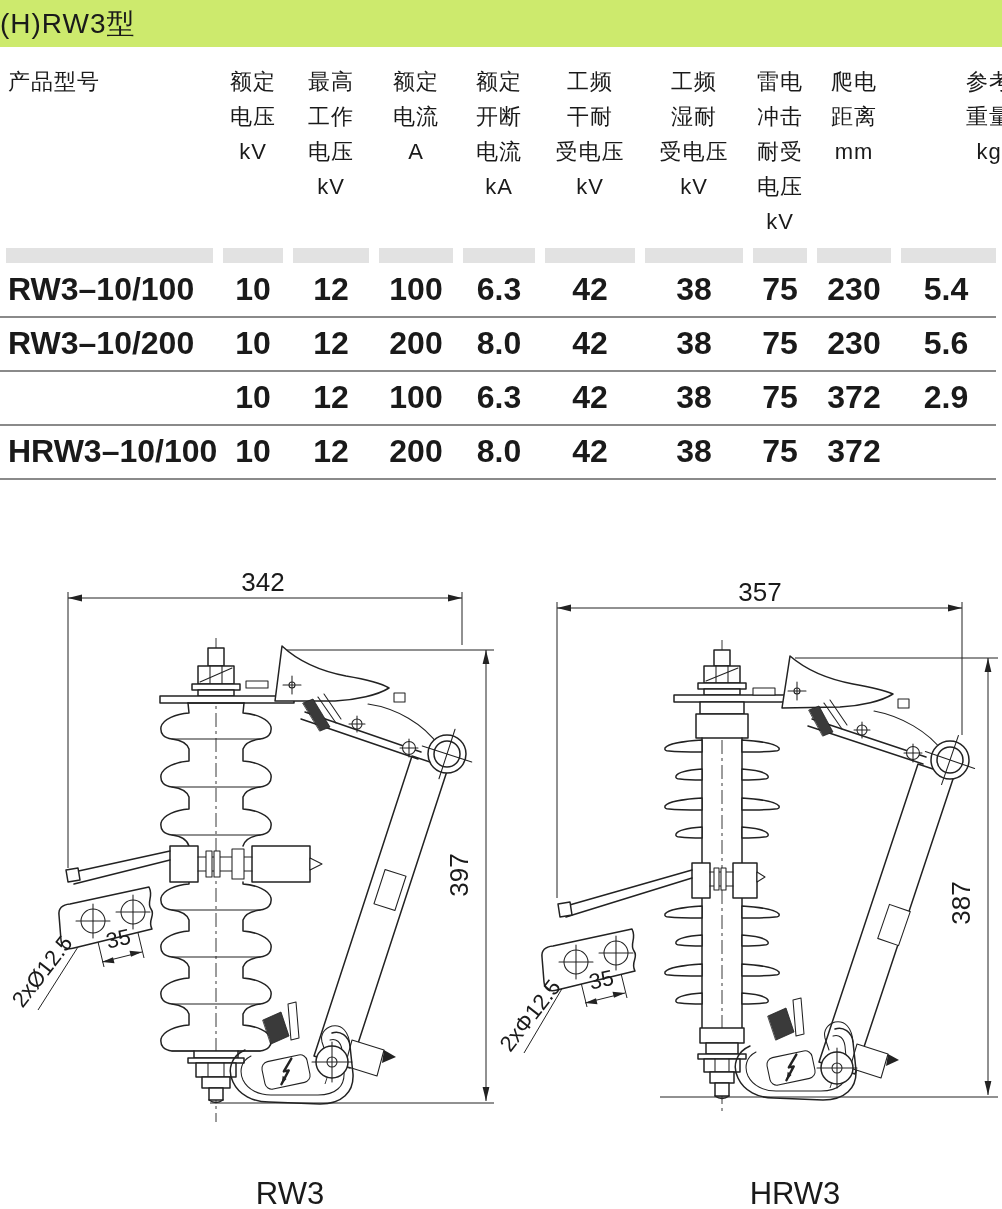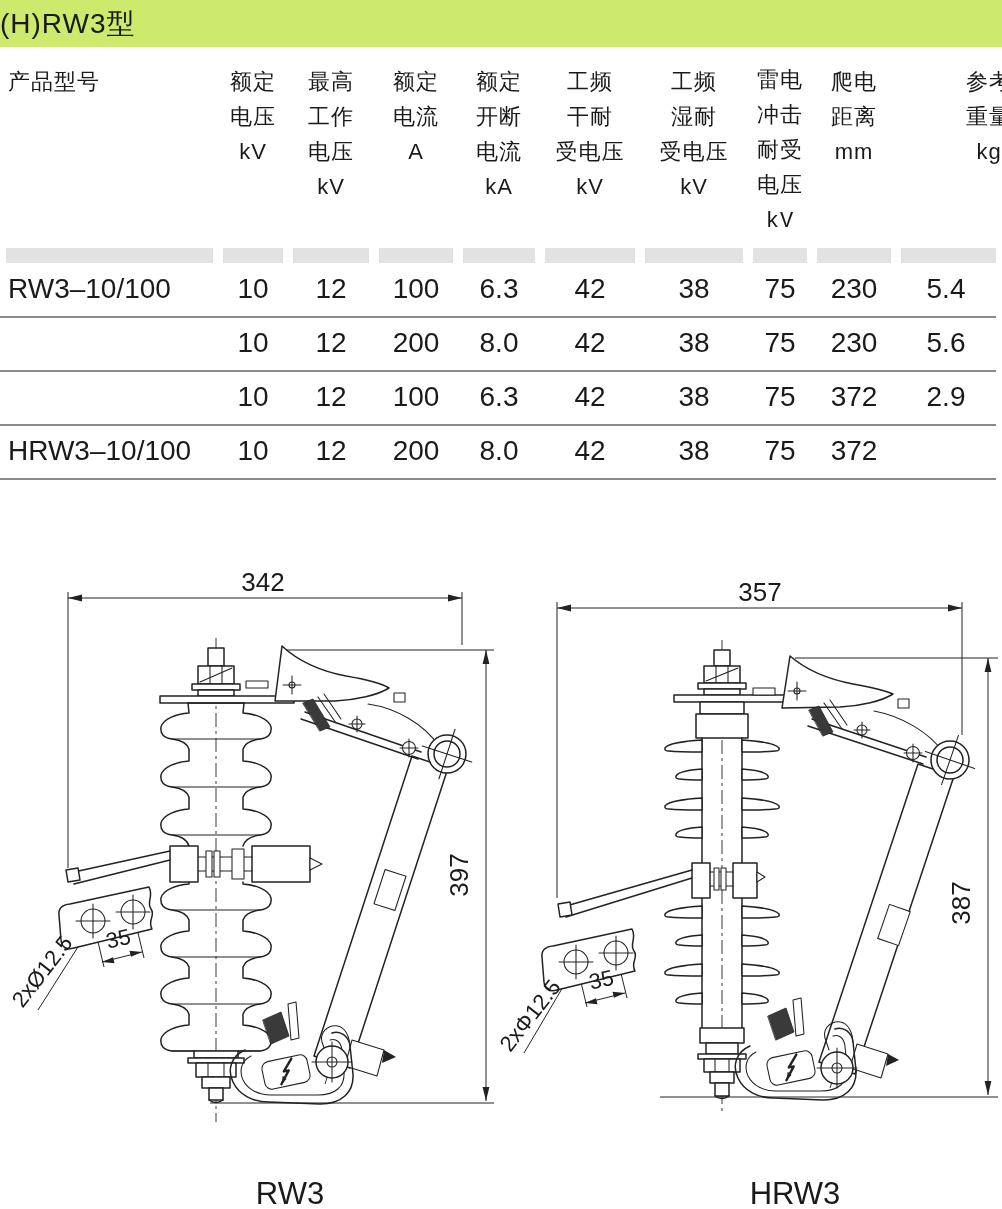--- a/index.html
+++ b/index.html
@@ -6,21 +6,21 @@
   .page{position:relative;width:1002px;height:1209px;background:#fff;overflow:hidden;
         font-family:"Liberation Sans","DejaVu Sans",sans-serif;color:#1a1a1a;}
   .greenband{position:absolute;left:0;top:0;width:1002px;height:47px;background:#cdea6d;
              display:flex;align-items:center;}
   .greenband span{font-size:28px;letter-spacing:1px;}
   .hcell{position:absolute;top:64px;text-align:center;font-size:22px;line-height:35px;letter-spacing:1px;}
   .hcell.first{text-align:left;padding-left:8px;box-sizing:border-box;}
   .seg{position:absolute;top:248px;height:15px;background:#e2e2e2;}
   .trow{position:absolute;left:0;width:996px;height:54px;}
   .tcell{position:absolute;top:0;height:54px;display:flex;align-items:center;justify-content:center;
-         font-size:28px;}
+         font-size:32px;font-weight:bold;}
   .tcell.model{justify-content:flex-start;padding-left:8px;box-sizing:border-box;}
   .rowline{position:absolute;left:0;width:996px;height:2px;background:#8a8a8a;}
   svg{position:absolute;}
   .ln{stroke:#222;stroke-width:1.5;fill:none;stroke-linejoin:round;stroke-linecap:round;}
   .thin{stroke-width:1.05;}
   .wh{fill:#fff;}
   .dk{fill:#3a3a3a;stroke:#222;stroke-width:.8;}
   .dim{stroke:#222;stroke-width:1;fill:none;}
   .arr{fill:#222;stroke:none;}
   .cl{stroke:#222;stroke-width:.9;stroke-dasharray:14 4 3 4;fill:none;}
@@ -68,21 +68,21 @@
         <div>干耐</div>
         <div>受电压</div>
         <div>kV</div>
       </div>
       <div class="hcell" style="left: 640px; width: 108px;">
         <div>工频</div>
         <div>湿耐</div>
         <div>受电压</div>
         <div>kV</div>
       </div>
-      <div class="hcell" style="left: 748px; width: 64px; font-family: Liberation Mono, monospace;">
+      <div class="hcell" style="left: 748px; width: 64px;">
         <div>雷电</div>
         <div>冲击</div>
         <div>耐受</div>
         <div>电压</div>
         <div>kV</div>
       </div>
       <div class="hcell" style="left: 812px; width: 84px;">
         <div>爬电</div>
         <div>距离</div>
         <div>mm</div>
@@ -113,20 +113,21 @@
         <div class="tcell" style="left: 374px; width: 84px;">100</div>
         <div class="tcell" style="left: 458px; width: 82px;">6.3</div>
         <div class="tcell" style="left: 540px; width: 100px;">42</div>
         <div class="tcell" style="left: 640px; width: 108px;">38</div>
         <div class="tcell" style="left: 748px; width: 64px;">75</div>
         <div class="tcell" style="left: 812px; width: 84px;">230</div>
         <div class="tcell" style="left: 896px; width: 100px;">5.4</div>
       </div>
       <div class="rowline" style="top: 316px;"></div>
       <div class="trow" style="top: 316px;">
+        <div class="tcell model" style="left: 0px; width: 218px;">RW3–10/200</div>
         <div class="tcell" style="left: 218px; width: 70px;">10</div>
         <div class="tcell" style="left: 288px; width: 86px;">12</div>
         <div class="tcell" style="left: 374px; width: 84px;">200</div>
         <div class="tcell" style="left: 458px; width: 82px;">8.0</div>
         <div class="tcell" style="left: 540px; width: 100px;">42</div>
         <div class="tcell" style="left: 640px; width: 108px;">38</div>
         <div class="tcell" style="left: 748px; width: 64px;">75</div>
         <div class="tcell" style="left: 812px; width: 84px;">230</div>
         <div class="tcell" style="left: 896px; width: 100px;">5.6</div>
       </div>

